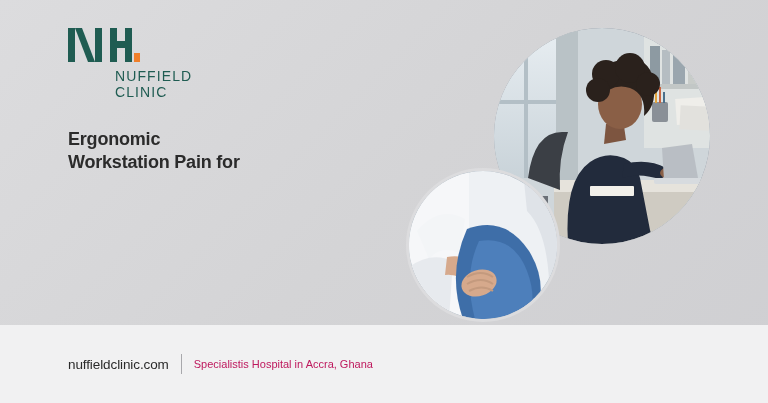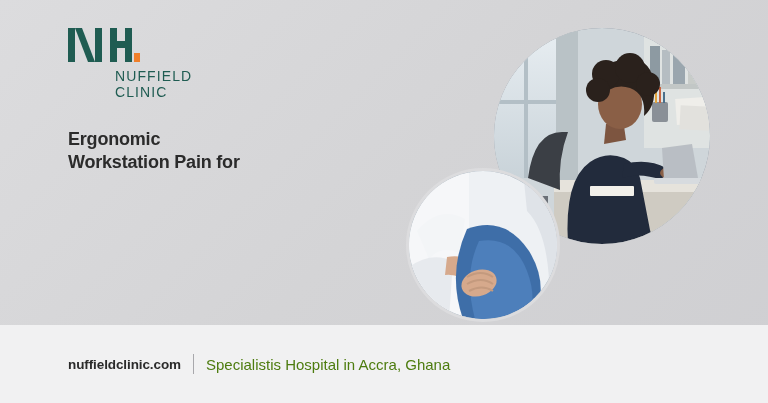--- a/index.html
+++ b/index.html
@@ -102,32 +102,32 @@
     align-items: center;
   }
   .footer-inner {
     display: flex;
     align-items: center;
     padding-left: 68px;
     gap: 12px;
   }
   .footer-site {
     font-size: 13.5px;
-    font-weight: bold;
+    font-weight: normal;
     color: #2b2b2b;
     letter-spacing: -0.1px;
   }
   .footer-sep {
     width: 1px;
     height: 20px;
     background: #a8a8ac;
   }
   .footer-tag {
-    font-size: 15px;
-    color: #4d7c0f;
+    font-size: 11px;
+    color: #be185d;
   }
 </style>
 </head>
 <body>
 
 <div class="banner">
 
   <div class="logo-block">
     <div class="logo-mark">
       <svg width="72" height="34" viewBox="0 0 72 34" xmlns="http://www.w3.org/2000/svg">

